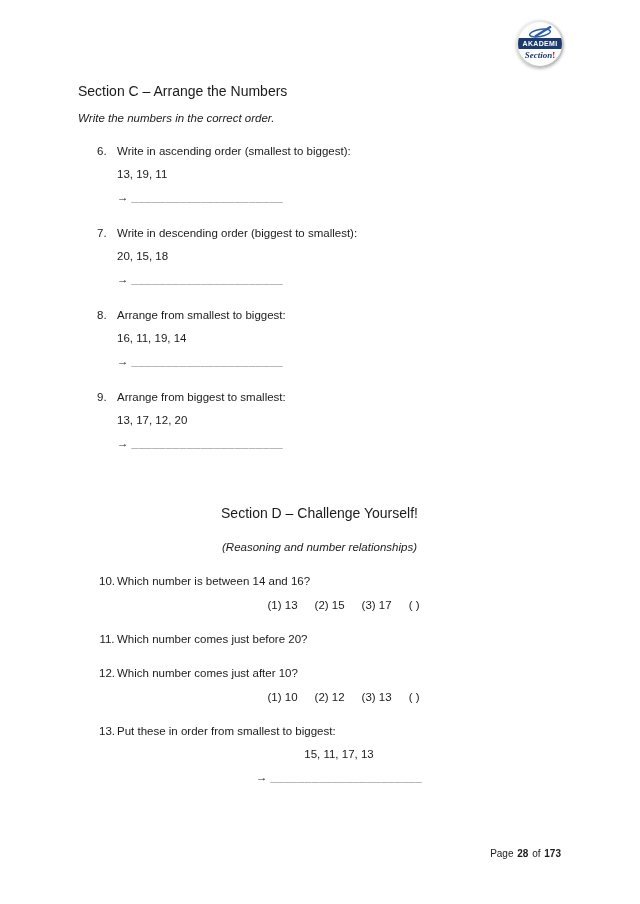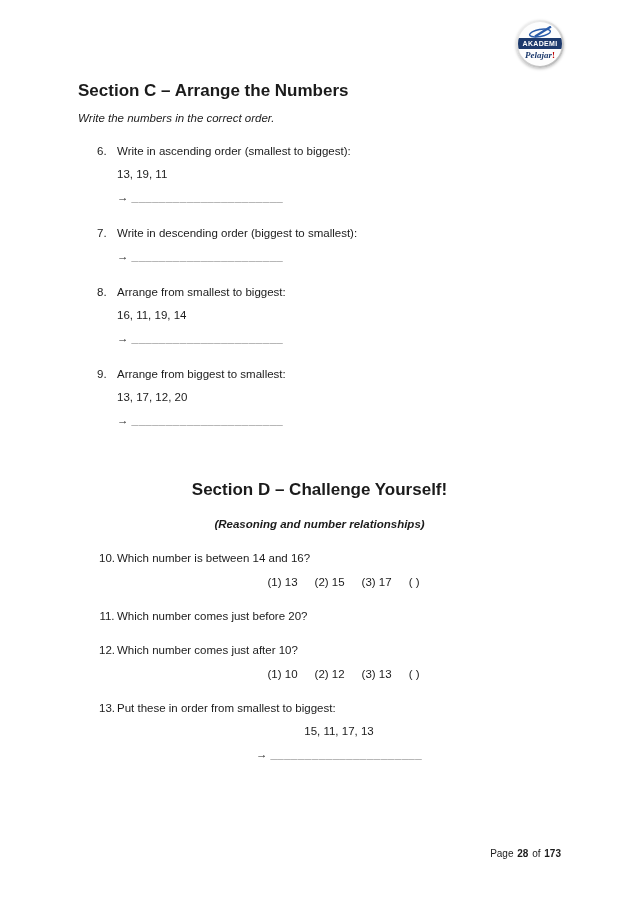--- a/index.html
+++ b/index.html
@@ -11,32 +11,32 @@
     color: #1b1b1b;
     position: relative;
     overflow: hidden;
   }
   .content {
     padding: 83px 79px 0 78px;
     font-size: 11.5px;
     line-height: 16px;
   }
   .sec-title {
-    font-weight: 700;
-    font-size: 17px;
+    font-weight: 400;
+    font-size: 14px;
   }
   .sec-sub {
     font-style: italic;
     margin-top: 11px;
   }
   .questions-c { margin-top: 0; }
   .question { margin-left: 19px; margin-top: 20px; }
   .questions-c .question:first-child { margin-top: 17px; }
   .section-d { margin-top: 54px; text-align: center; }
-  .section-d .sec-sub { margin-top: 18px; font-weight: bold; }
+  .section-d .sec-sub { margin-top: 18px; }
   .section-d .question { margin-top: 18px; }
   .q-head { display: flex; }
   .q-num { width: 20px; flex: 0 0 20px; }
   .q-line { margin-top: 7px; margin-left: 20px; }
   .opts-line { margin-top: 8px; margin-left: 29px; }
   .opt { margin-right: 17px; }
   .opt:last-child { margin-right: 0; }
   .arrow { color: #1b1b1b; margin-right: 3px; }
   .blank { color: #9b9b9b; letter-spacing: 0.5px; }
   .footer {
@@ -98,21 +98,21 @@
 </head>
 <body>
 
 <div class="logo">
   <div class="logo-inner">
     <svg class="logo-swoosh" width="28" height="12" viewBox="0 0 28 12">
       <ellipse cx="14" cy="7" rx="10.5" ry="3.6" fill="none" stroke="#2a5caa" stroke-width="1.4" transform="rotate(-10 14 7)"></ellipse>
       <path d="M25 0.5 L9 10.5" stroke="#2a5caa" stroke-width="2.2" fill="none"></path>
     </svg>
     <div class="logo-banner">AKADEMI</div>
-    <div class="logo-sub"><span>Pelajar</span><span class="exclaim">!</span></div>
+    <div class="logo-sub"><span>Section</span><span class="exclaim">!</span></div>
   </div>
 </div>
 
 <div class="content">
 
   <div class="section-c">
     <div class="sec-title">Section C – Arrange the Numbers</div>
     <div class="sec-sub">Write the numbers in the correct order.</div>
 
     <div class="questions-c">
@@ -124,20 +124,21 @@
         </div>
         <div class="q-line">13, 19, 11</div>
         <div class="q-line"><span class="arrow">→</span><span class="blank">______________________</span></div>
       </div>
 
       <div class="question">
         <div class="q-head">
           <span class="q-num">7.</span>
           <span>Write in descending order (biggest to smallest):</span>
         </div>
+        <div class="q-line">20, 15, 18</div>
         <div class="q-line"><span class="arrow">→</span><span class="blank">______________________</span></div>
       </div>
 
       <div class="question">
         <div class="q-head">
           <span class="q-num">8.</span>
           <span>Arrange from smallest to biggest:</span>
         </div>
         <div class="q-line">16, 11, 19, 14</div>
         <div class="q-line"><span class="arrow">→</span><span class="blank">______________________</span></div>

